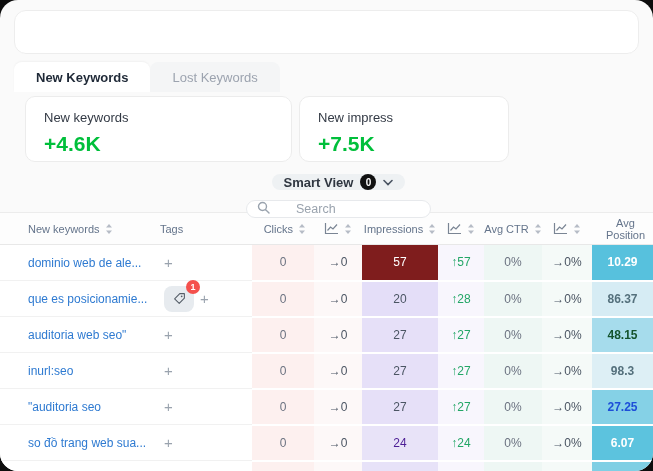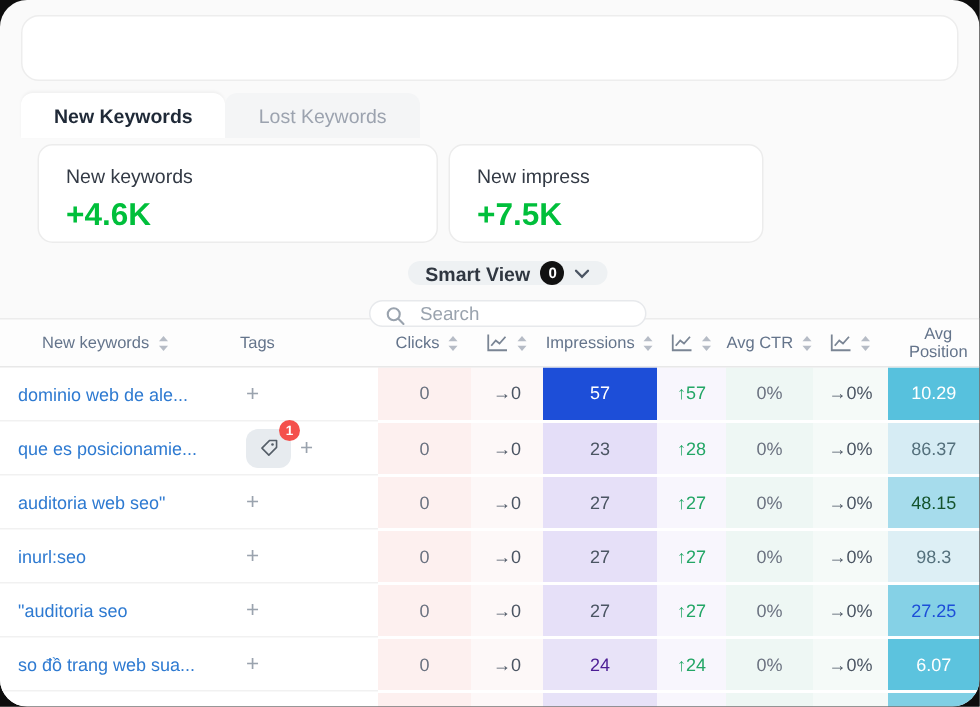--- a/index.html
+++ b/index.html
@@ -22,51 +22,51 @@
   .stat.s2{width:269px;}
   .stat.s3{width:210px;}
   .stat-label{font-size:13px;color:#333a45;margin:13px 0 0 18px;white-space:nowrap;}
   .stat-value{font-size:21px;font-weight:700;margin:7px 0 0 18px;color:var(--stat-green,#00bf3b);}
 
   
   .toolbar{display:flex;align-items:center;margin:12px 0 0 24px;gap:10px;height:30px;flex-direction:column;}
   .smart-view{display:flex;align-items:center;gap:7px;background:#eef1f3;border-radius:10px;height:30px;padding:0 12px;cursor:pointer;}
   .smart-view-label{font-size:13px;color:#2f3640;font-weight:600;}
   .sv-badge{width:16px;height:16px;border-radius:50%;background:#111;color:#fff;font-size:10px;display:flex;align-items:center;justify-content:center;font-weight:700;}
-  .search-box{display:flex;align-items:flex-end;gap:8px;width:185px;height:42px;background:#fff;border:1px solid #e7e9ec;border-radius:10px;box-sizing:border-box;padding:0 10px;}
+  .search-box{display:flex;align-items:flex-start;gap:24px;width:185px;height:42px;background:#fff;border:1px solid #e7e9ec;border-radius:10px;box-sizing:border-box;padding:0 10px;}
   .search-box input{border:none;outline:none;font-size:12.5px;color:#374151;width:100%;font-family:inherit;background:transparent;}
   .search-box input::placeholder{color:#9aa3ae;}
 
   
   table{border-collapse:collapse;table-layout:fixed;width:653px;margin-top:8px;}
   th{height:32px;box-sizing:border-box;border-top:1px solid #ececec;border-bottom:1px solid #e8e8e8;font-size:11px;font-weight:500;color:#64748b;padding:0;background:#fdfdfd;}
   .h-flex{display:flex;align-items:center;gap:5px;}
   .h-left{justify-content:flex-start;padding-left:28px;}
   .h-left2{justify-content:flex-start;padding-left:8px;}
   .h-right{justify-content:flex-end;padding-right:8px;}
   .h-center{justify-content:center;}
   .h-pos{justify-content:flex-start;padding-left:6px;}
   .sort-btn{display:inline-flex;cursor:pointer;}
   .chart-btn{display:inline-flex;cursor:pointer;}
 
   td{height:36px;box-sizing:border-box;font-size:12px;color:#4b5563;padding:0;border-bottom:1px solid #f1f1f1;background:#fff;}
   td.center{text-align:center;}
-  .kw{color:var(--link-blue,#2e7ad1);padding-left:12px;display:block;white-space:nowrap;overflow:hidden;cursor:pointer;font-size:12px;}
+  .kw{color:var(--link-blue,#2e7ad1);padding-left:28px;display:block;white-space:nowrap;overflow:hidden;cursor:pointer;font-size:12px;}
   td.c-tags{padding-left:12px;}
   .tags-flex{display:flex;align-items:center;gap:6px;}
   .add-tag{color:#9aa3ae;font-size:15px;cursor:pointer;line-height:1;}
   .tag-chip{position:relative;width:30px;height:26px;background:#e7ebef;border-radius:8px;display:inline-flex;align-items:center;justify-content:center;cursor:pointer;}
   .tag-badge{position:absolute;top:-6px;right:-6px;width:14px;height:14px;border-radius:50%;background:#f4504c;color:#fff;font-size:9px;display:flex;align-items:center;justify-content:center;font-weight:700;}
   td.c-clicks{background:var(--clicks-bg,#fdf0ef);border-bottom:2px solid #fff;color:#6b7280;}
   td.c-t1{background:var(--t1-bg,#fdf8f8);border-bottom:2px solid #fff;color:#4b5563;}
   td.c-imp{border-bottom:2px solid #fff;}
   td.c-t2{background:var(--t2-bg,#f8f6fd);border-bottom:2px solid #fff;color:var(--trend-green,#23a666);font-weight:500;}
   td.c-ctr{background:var(--ctr-bg,#eef7f4);border-bottom:2px solid #fff;color:#6b7280;}
   td.c-t3{background:var(--t3-bg,#f5faf8);border-bottom:2px solid #fff;color:#4b5563;}
-  td.c-pos{border-bottom:2px solid #fff;font-weight:400;}
+  td.c-pos{border-bottom:2px solid #fff;font-weight:700;}
   tr.partial td{height:14px;border-bottom:none;}
   svg{display:block;}
 </style>
 </head>
 <body>
 
 <div class="card">
 
   <div class="top-bar"></div>
 
@@ -235,21 +235,21 @@
             <span class="kw">dominio web de ale...</span>
           </td>
     <td class="c-tags">
       <div class="tags-flex">
 
         <span class="add-tag">+</span>
       </div>
     </td>
     <td class="c-clicks center">0</td>
     <td class="c-t1 center">→0</td>
-    <td class="c-imp center" style="background: #1d4ed8; color: rgb(255, 255, 255);">57</td>
+    <td class="c-imp center" style="background: #7f1d1d; color: rgb(255, 255, 255);">57</td>
     <td class="c-t2 center">↑57</td>
     <td class="c-ctr center">0%</td>
     <td class="c-t3 center">→0%</td>
     <td class="c-pos center" style="background: rgb(87, 193, 221); color: rgb(255, 255, 255);">10.29</td>
   </tr>
         <tr>
     <td>
             <span class="kw">que es posicionamie...</span>
           </td>
     <td class="c-tags">
@@ -259,21 +259,21 @@
                   <path d="M3 3 H11.5 L21 12.5 L12.5 21 L3 11.5 Z" stroke="#555e68" stroke-width="2" fill="none" stroke-linejoin="round"></path>
                   <circle cx="8" cy="8" r="1.6" fill="#555e68"></circle>
                 </svg>
           <span class="tag-badge">1</span>
         </span>
         <span class="add-tag">+</span>
       </div>
     </td>
     <td class="c-clicks center">0</td>
     <td class="c-t1 center">→0</td>
-    <td class="c-imp center" style="background: rgb(228, 222, 248); color: rgb(75, 85, 99);">23</td>
+    <td class="c-imp center" style="background: rgb(228, 222, 248); color: rgb(75, 85, 99);">20</td>
     <td class="c-t2 center">↑28</td>
     <td class="c-ctr center">0%</td>
     <td class="c-t3 center">→0%</td>
     <td class="c-pos center" style="background: rgb(214, 236, 244); color: rgb(84, 112, 124);">86.37</td>
   </tr>
         <tr>
     <td>
             <span class="kw">auditoria web seo"</span>
           </td>
     <td class="c-tags">

